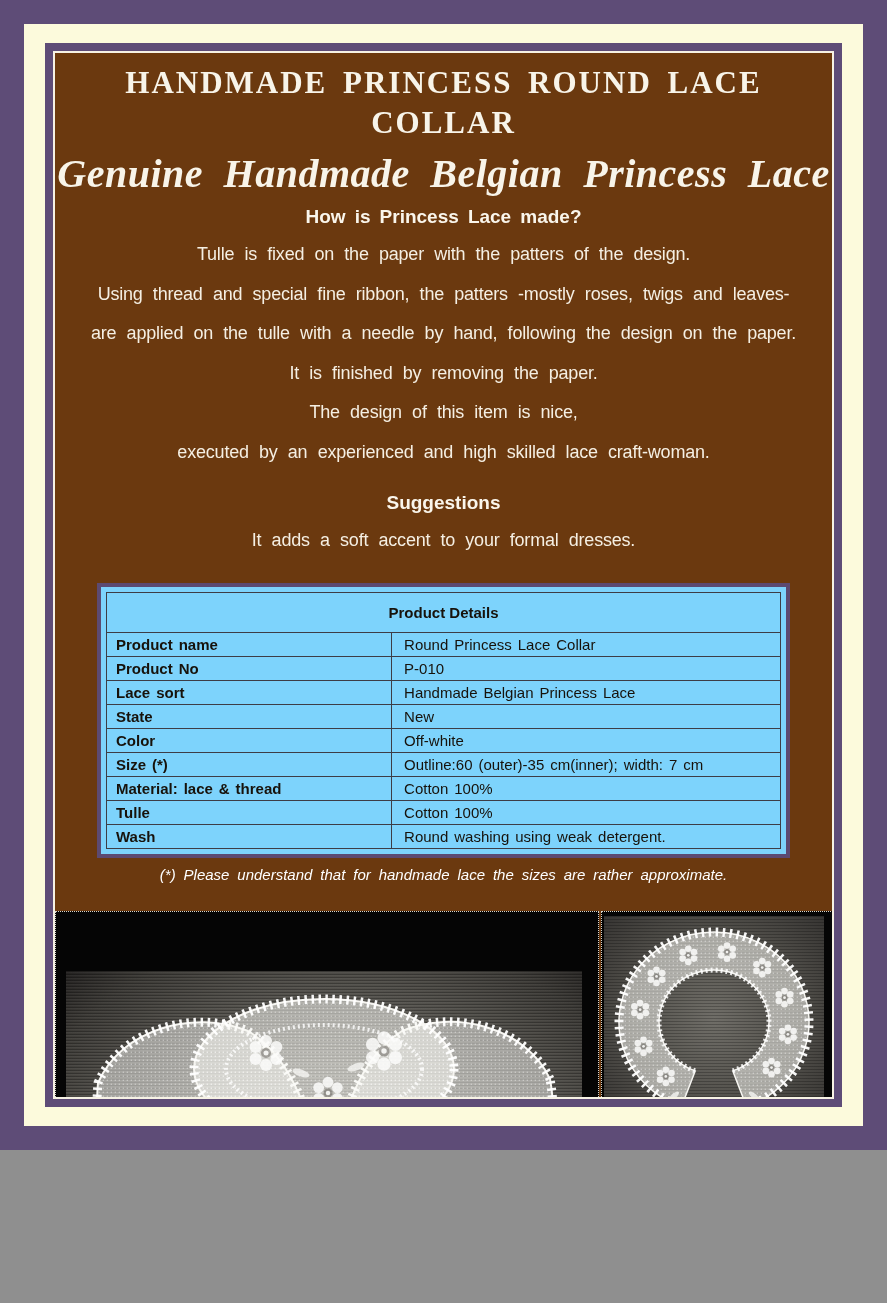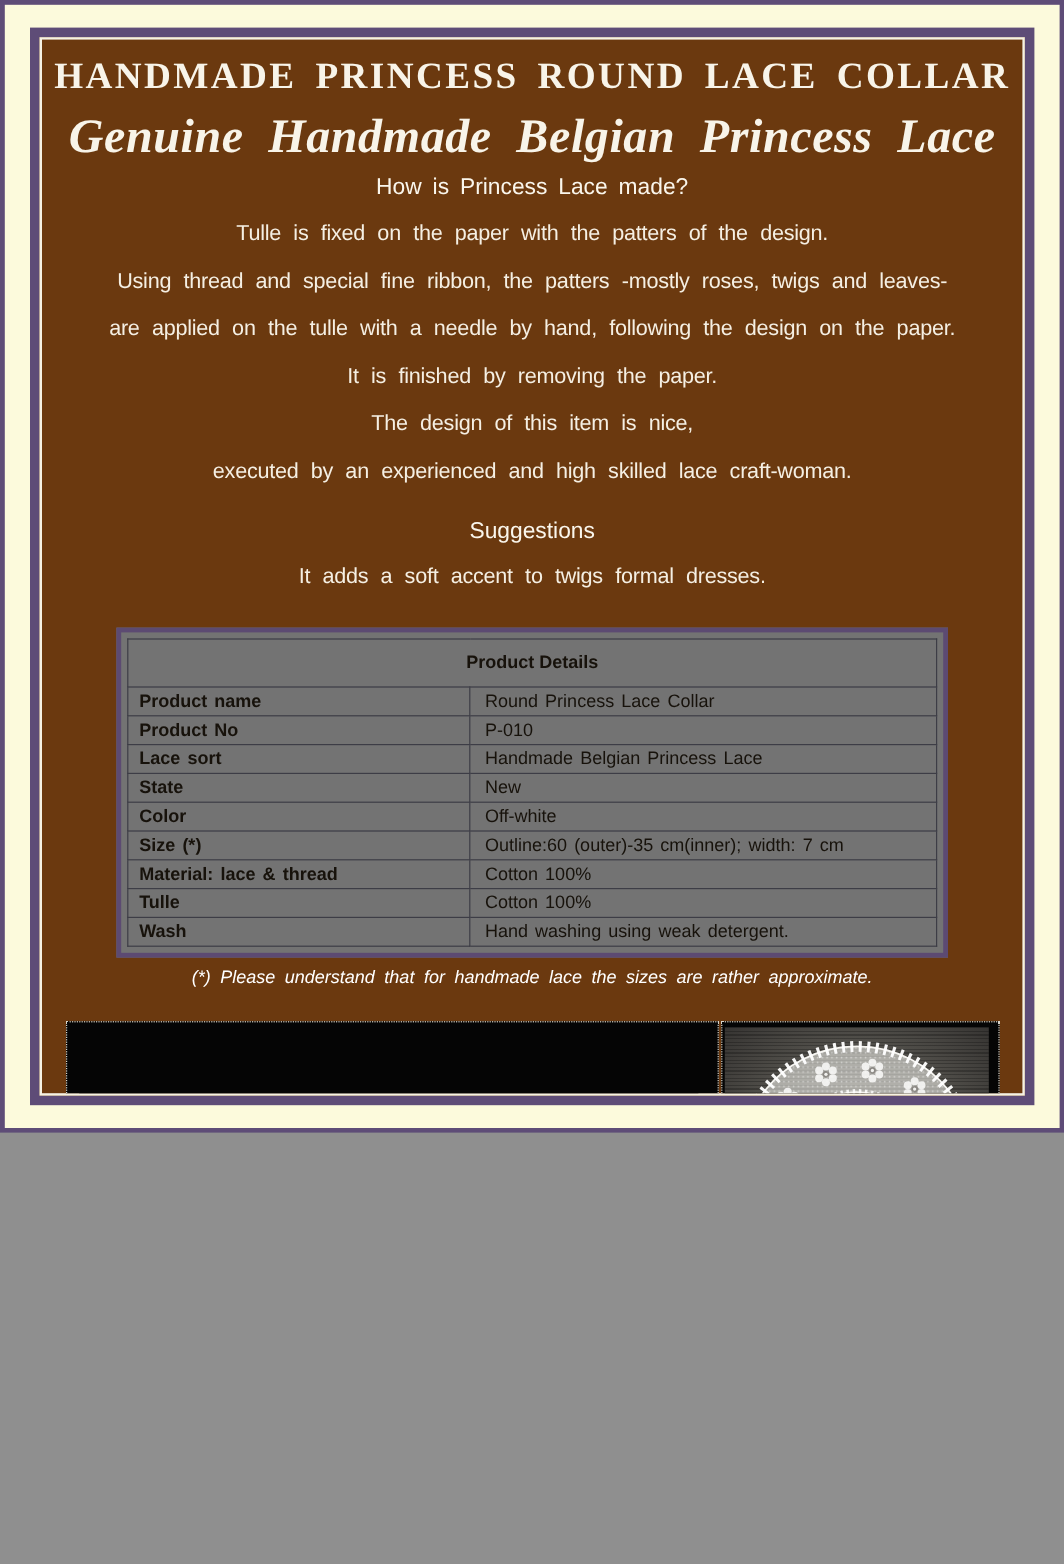--- a/index.html
+++ b/index.html
@@ -1,19 +1,19 @@
 <!DOCTYPE html>
 <html style="--frame-purple: #5e4c77; --cream: #fcfadc; --brown: #6b390f; --line-cream: #f6f2e4; --text-light: #f7f2e7; --table-border-purple: #5c4a72; --table-line: #3d3d46; --table-text: #17120b;"><head>
 <meta charset="utf-8">
 <style>
   html,body{margin:0;padding:0;background:#8f8f8f;}
   .page{
-    width:887px;height:944px;box-sizing:border-box;
+    width:887px;height:1150px;box-sizing:border-box;
     background:var(--frame-purple,#5e4c77);
-    padding:4px;margin:0 auto;
+    padding:24px;margin:0 auto;
   }
   .cream-band{
     width:100%;height:100%;box-sizing:border-box;
     background:var(--cream,#fcfadc);
     padding:19px 21px;
   }
   .purple-frame{
     width:100%;height:100%;box-sizing:border-box;
     border:8px solid var(--frame-purple,#5e4c77);
   }
@@ -29,32 +29,32 @@
     margin:10px 0 0;font-family:"Liberation Serif",serif;
     font-weight:bold;font-size:31px;line-height:40px;
     letter-spacing:2px;color:#f8f4e9;word-spacing:6px;
   }
   .subtitle{
     margin:13px 0 0;font-family:"Liberation Serif",serif;
     font-style:italic;font-weight:bold;font-size:40px;line-height:36px;
     letter-spacing:.5px;word-spacing:.25em;color:#f8f4e9;
   }
   .sect-heading{
-    margin:13px 0 4px;font-size:19px;line-height:24px;font-weight:normal;
+    margin:13px 0 4px;font-size:19px;line-height:24px;font-weight:bold;
     word-spacing:.2em;color:#faf6ec;
   }
   .sect-heading.suggest{margin-top:25px;}
   .bodyline{
     margin:12px;font-size:18px;line-height:27.5px;letter-spacing:-.2px;
     word-spacing:.3em;color:#f5efe3;
   }
   
   .details-box{
     width:693px;margin:28px auto 0;box-sizing:border-box;
-    background:#737373;border:4px solid var(--table-border-purple,#5c4a72);
+    background:#7dd3fc;border:4px solid var(--table-border-purple,#5c4a72);
     padding:5px;
   }
   .details-box table{
     width:100%;border-collapse:collapse;table-layout:fixed;
     font-family:"Liberation Sans",sans-serif;font-size:15px;
     color:var(--table-text,#17120b);
   }
   .details-box th,.details-box td{
     border:1px solid var(--table-line,#3d3d46);
     overflow:hidden;white-space:nowrap;
@@ -137,21 +137,21 @@
 
         <h3 class="sect-heading">How is Princess Lace made?</h3>
         <p class="bodyline">Tulle is fixed on the paper with the patters of the design.</p>
         <p class="bodyline">Using thread and special fine ribbon, the patters -mostly roses, twigs and leaves-</p>
         <p class="bodyline">are applied on the tulle with a needle by hand, following the design on the paper.</p>
         <p class="bodyline">It is finished by removing the paper.</p>
         <p class="bodyline">The design of this item is nice,</p>
         <p class="bodyline">executed by an experienced and high skilled lace craft-woman.</p>
 
         <h3 class="sect-heading suggest">Suggestions</h3>
-        <p class="bodyline">It adds a soft accent to twigs formal dresses.</p>
+        <p class="bodyline">It adds a soft accent to your formal dresses.</p>
 
         <div class="details-box">
           <table>
             <colgroup>
                 <col class="col-label">
                 <col class="col-value">
               </colgroup>
             <thead>
               <tr>
                 <th colspan="2">Product Details</th>
@@ -185,21 +185,21 @@
               <tr>
                   <td class="lbl">Material: lace &amp; thread</td>
                   <td class="val">Cotton 100%</td>
                 </tr>
               <tr>
                   <td class="lbl">Tulle</td>
                   <td class="val">Cotton 100%</td>
                 </tr>
               <tr>
                   <td class="lbl">Wash</td>
-                  <td class="val">Hand washing using weak detergent.</td>
+                  <td class="val">Round washing using weak detergent.</td>
                 </tr>
             </tbody>
           </table>
         </div>
 
         <p class="footnote">(*) Please understand that for handmade lace the sizes are rather approximate.</p>
 
         <div class="photo-strip">
 
           <div class="photo-cell left" role="img" aria-label="Handmade princess lace collar laid flat on gray ribbed background">

